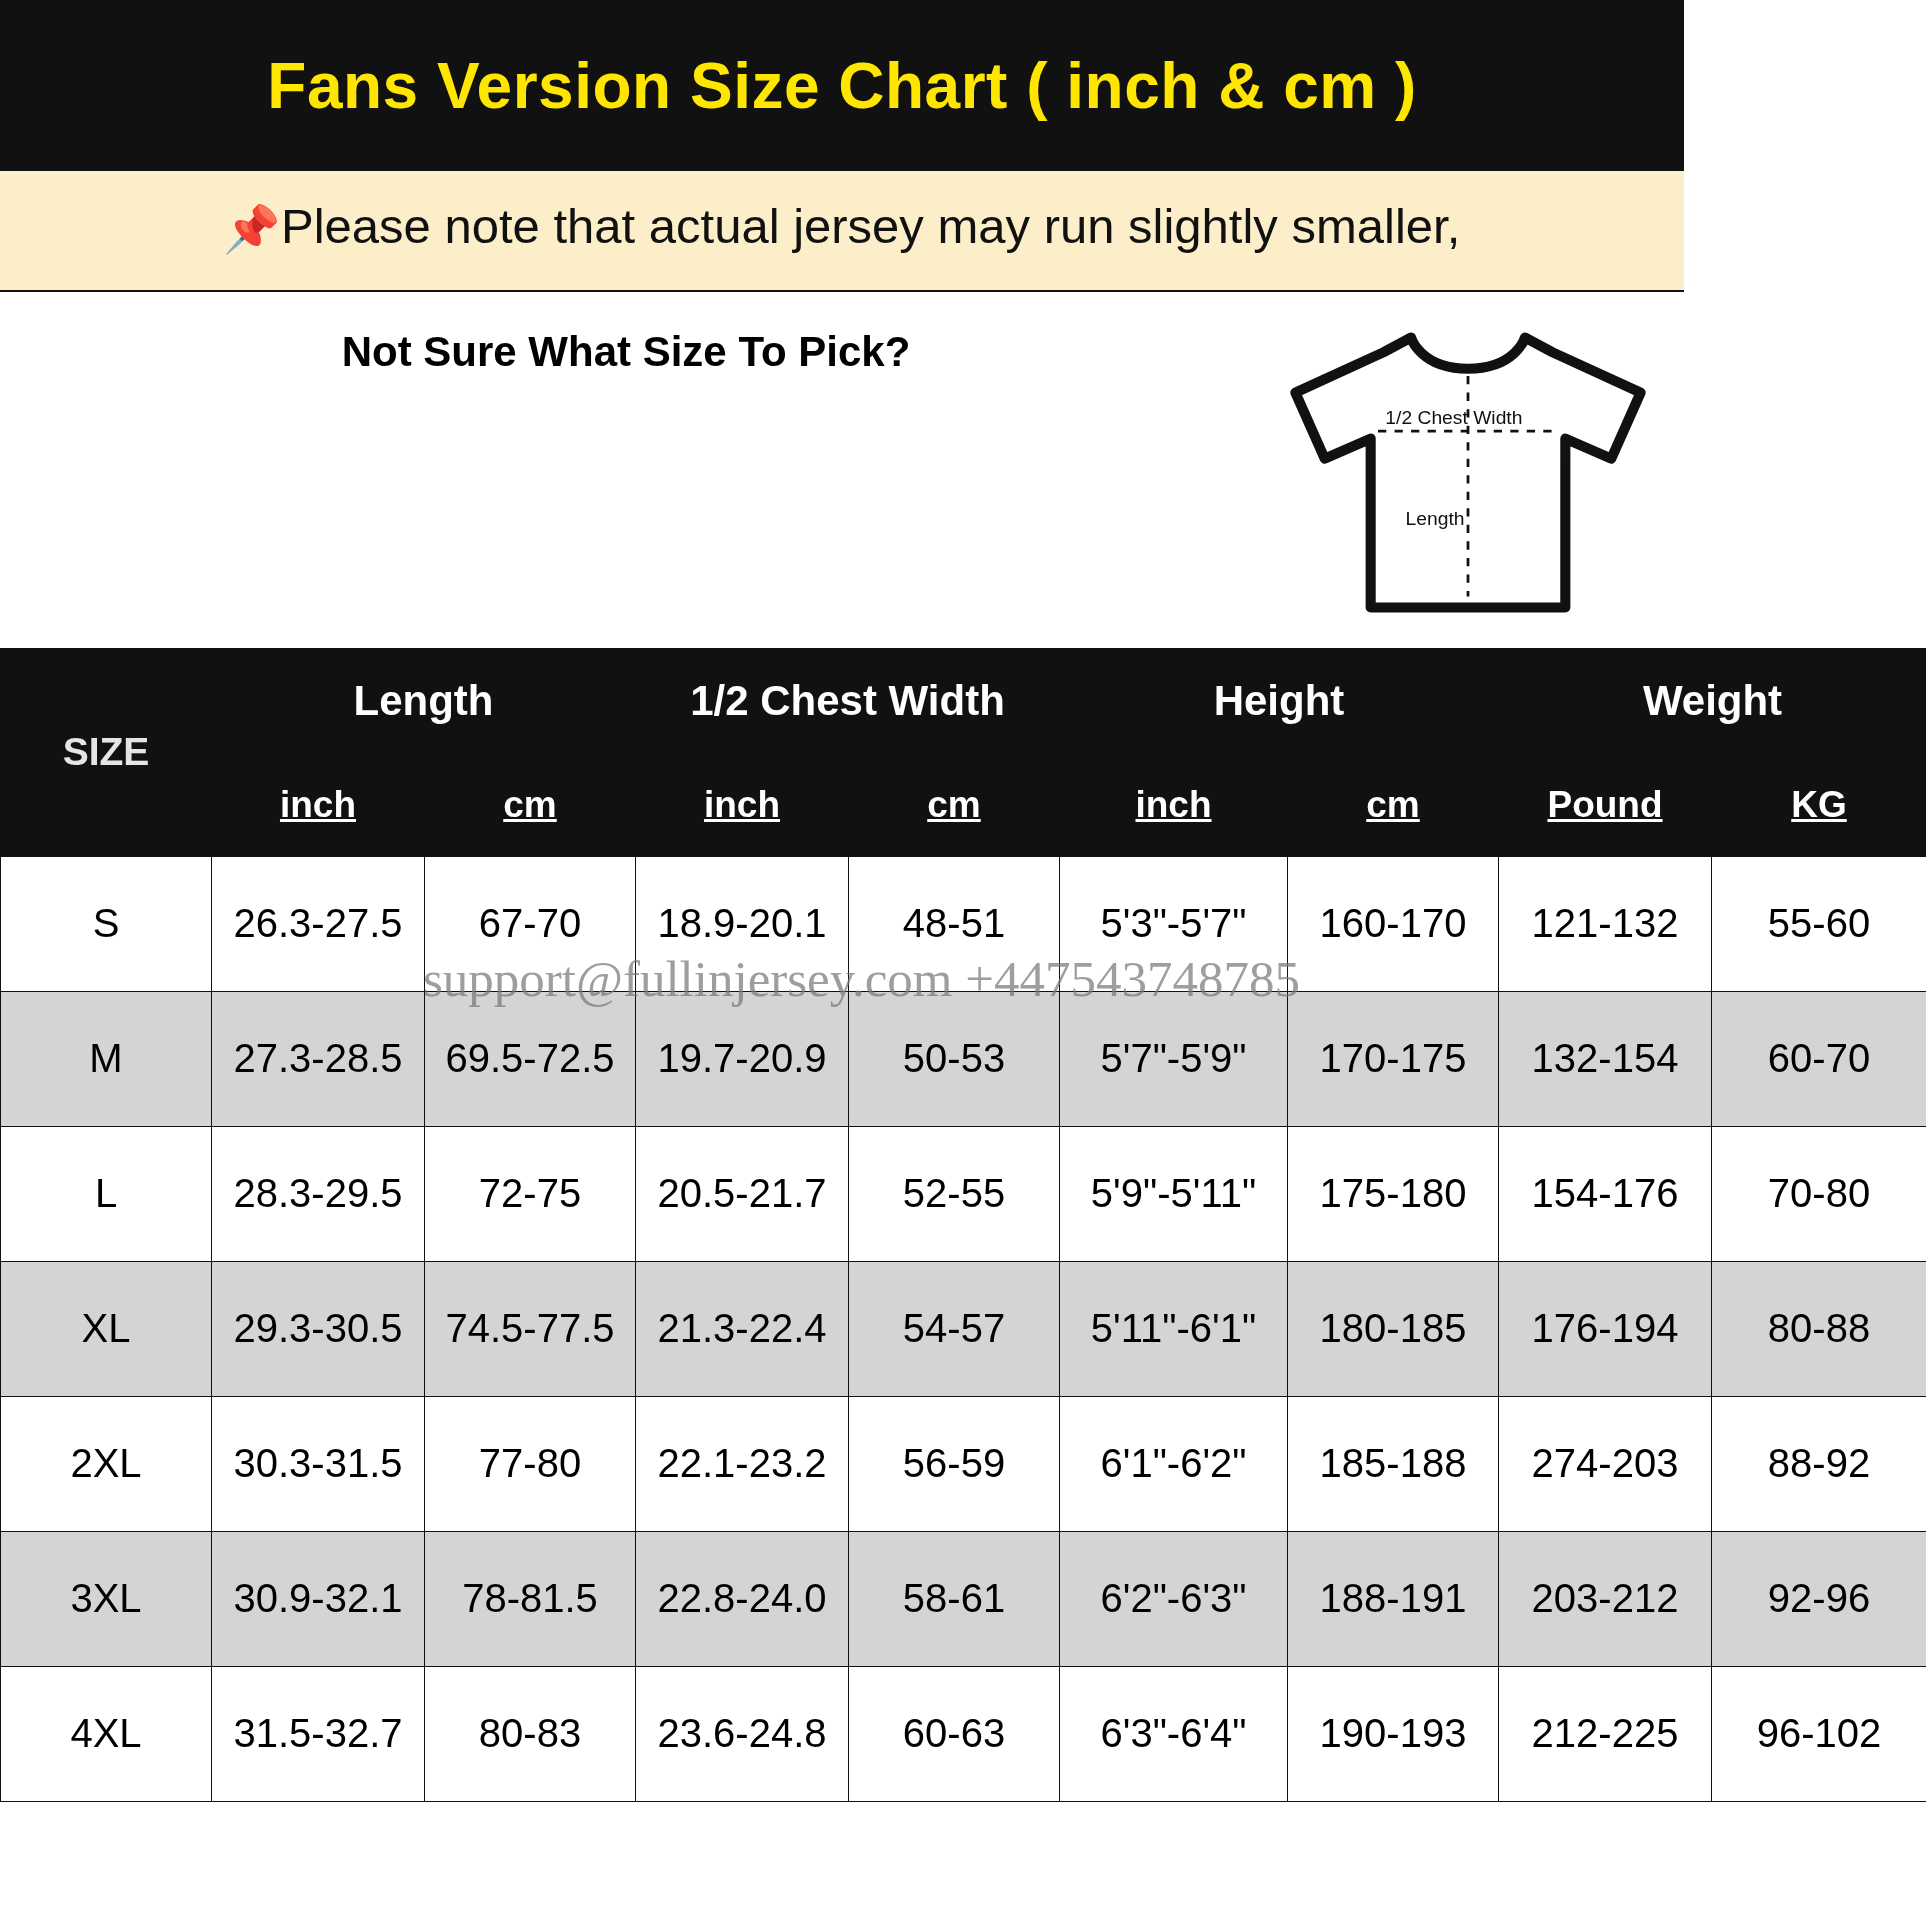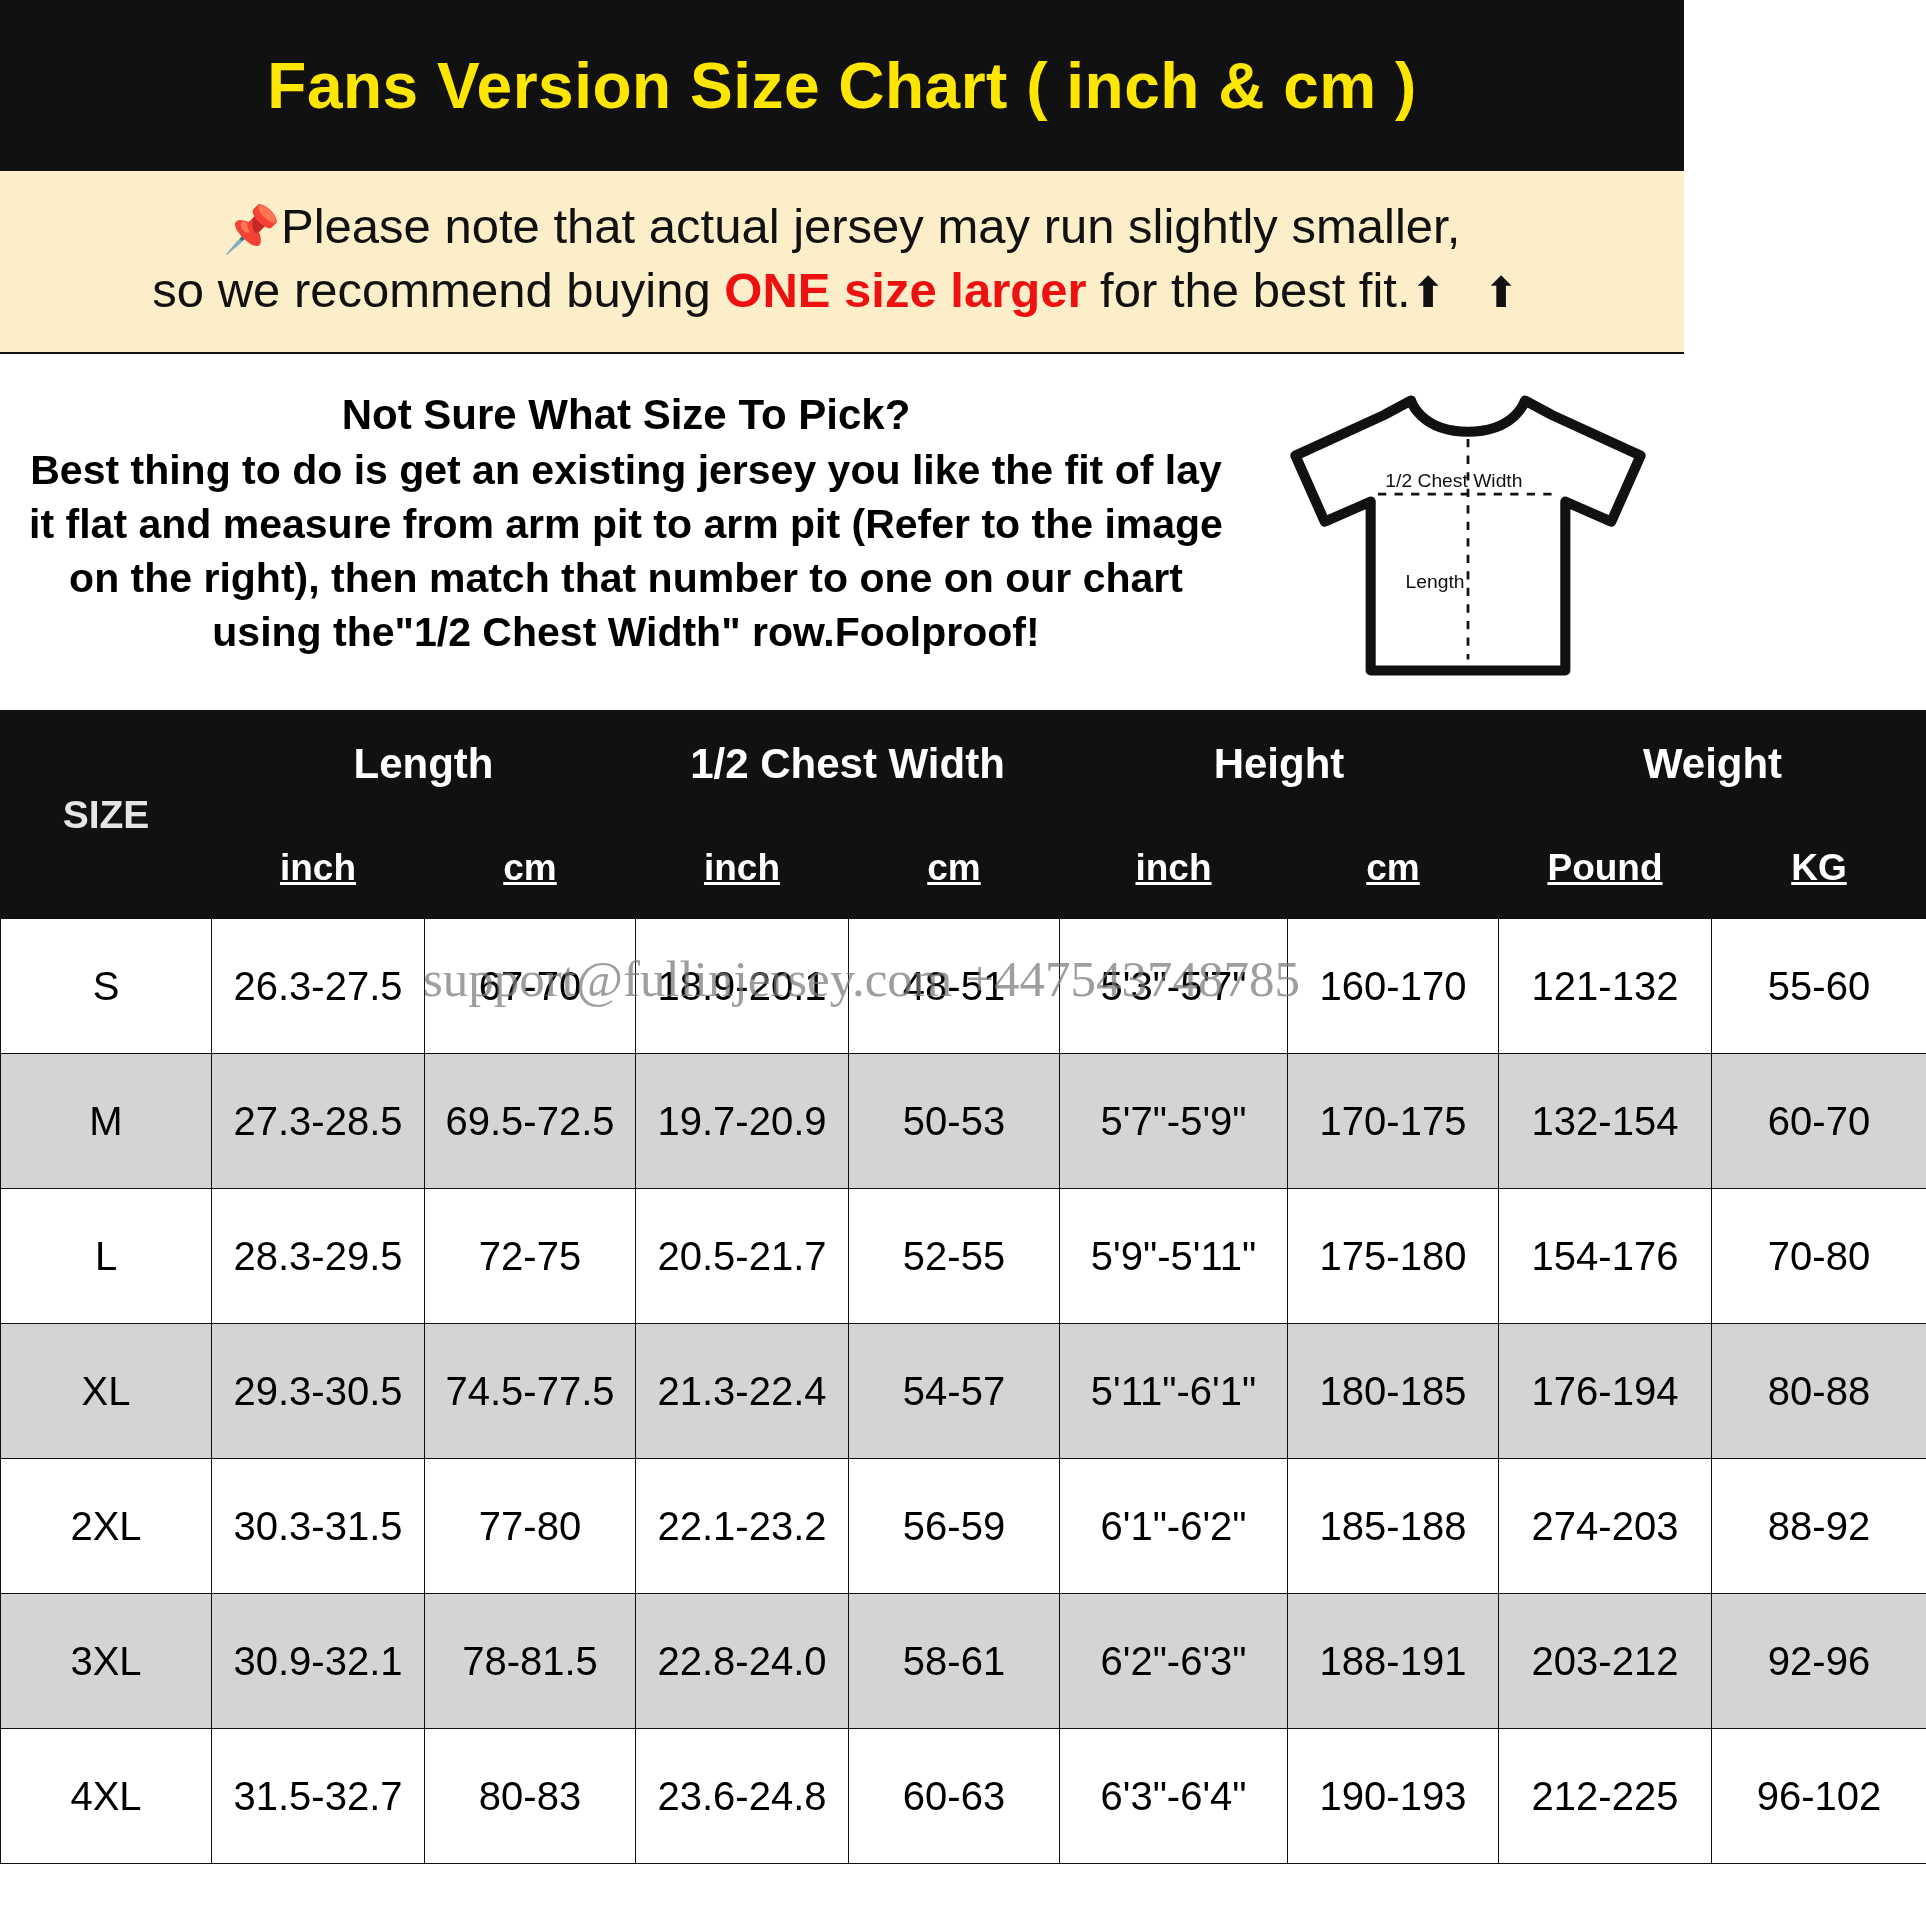--- a/index.html
+++ b/index.html
@@ -171,29 +171,25 @@
 <div class="sheet">
 
   <div class="title-bar">
     <div class="title-text">Fans Version Size Chart ( inch &amp; cm )</div>
   </div>
 
   <div class="note-band">
     <div class="note-line">
       <span class="pin">📌</span><span>Please note that actual jersey may run slightly smaller,</span>
     </div>
-    <div class="note-line">
-      <span>so we recommend buying </span><span class="emph">ONE size larger</span><span> for the best fit.</span><span class="arrows">⬆ ⬆</span>
-    </div>
   </div>
 
   <div class="help-wrap">
     <div class="help-text">
       <div class="help-head">Not Sure What Size To Pick?</div>
-      <div class="help-body">Best thing to do is get an existing jersey you like the fit of lay it flat and measure from arm pit to arm pit (Refer to the image on the right), then match that number to one on our chart using the"1/2 Chest Width" row.Foolproof!</div>
     </div>
     <div class="tee-wrap">
       <svg class="tee-svg" width="386" height="303" viewBox="0 0 420 330">
         <path d="M148 18 L118 34 L22 78 L54 150 L104 128 L104 312 L316 312 L316 128 L366 150 L398 78 L302 34 L272 18
                  C 272 18, 262 52, 210 52 C 158 52, 148 18, 148 18 Z" fill="#ffffff" stroke="#111111" stroke-width="11" stroke-linejoin="round"></path>
         <line x1="210" y1="60" x2="210" y2="300" stroke="#111" stroke-width="3" stroke-dasharray="9,9"></line>
         <line x1="112" y1="120" x2="308" y2="120" stroke="#111" stroke-width="3" stroke-dasharray="9,9"></line>
         <text x="120" y="112" font-family="Liberation Sans, sans-serif" font-size="21" fill="#111">1/2 Chest Width</text>
         <text x="142" y="222" font-family="Liberation Sans, sans-serif" font-size="21" fill="#111">Length</text>
       </svg>

